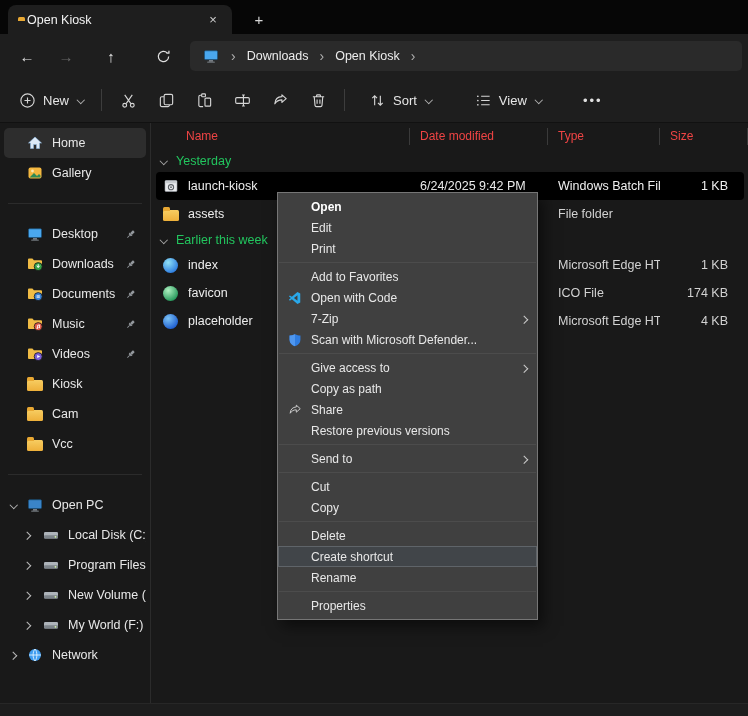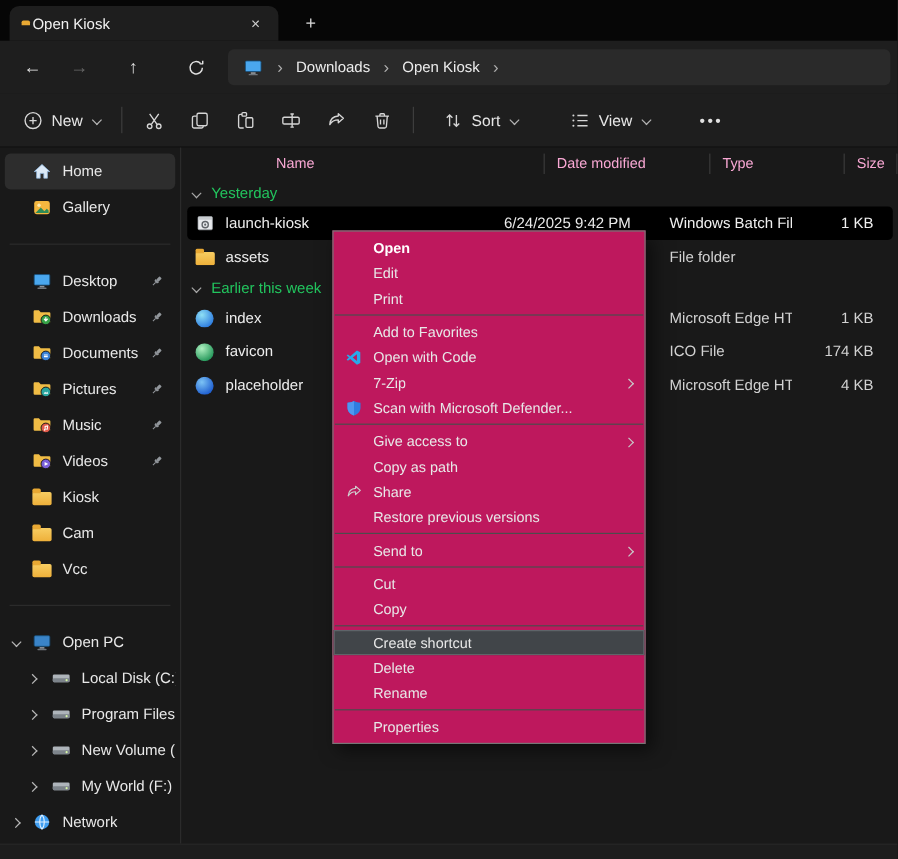--- a/index.html
+++ b/index.html
@@ -34,21 +34,21 @@
   .s-item.sel{background:#2d2d2d;}
   .s-ico{width:17px;display:flex;justify-content:center;margin-right:9px;flex:none;}
   .s-label{white-space:nowrap;overflow:hidden;}
   .s-pin{margin-left:auto;margin-right:10px;flex:none;opacity:.85;}
   .s-chev{position:absolute;left:5px;color:#b9b9b9;}
   .s-item.lvl1{padding-left:38px;}
   .s-item.lvl1 .s-chev{left:19px;}
   .s-div{height:1px;background:#2b2b2b;margin:15px 8px;}
   
   #content{position:absolute;top:123px;left:152px;right:0;bottom:12px;font-size:12.5px;}
-  #colheader{height:26px;display:grid;grid-template-columns:258px 138px 112px 1fr;align-items:center;color:#f9a8d4;font-size:12px;padding-left:44px;}
+  #colheader{height:26px;display:grid;grid-template-columns:258px 138px 112px 1fr;align-items:center;color:#ef4444;font-size:12px;}
   #colheader .hc{height:17px;display:flex;align-items:center;border-right:1px solid #3a3a3a;padding-left:10px;box-sizing:border-box;}
   #colheader .hc.first{padding-left:34px;}
   .grouphdr{height:23px;display:flex;align-items:center;color:#22c55e;padding-left:7px;gap:8px;}
   .grouphdr .cv{color:#a8a8a8;}
   .frow{height:28px;display:grid;grid-template-columns:254px 138px 112px 1fr;align-items:center;margin:0 4px;border-radius:4px;color:#ededed;}
   .frow.sel{background:#000000;}
   .fname{display:flex;align-items:center;gap:9px;padding-left:6px;overflow:hidden;white-space:nowrap;}
   .fdate,.ftype{color:#d2d2d2;padding-left:10px;white-space:nowrap;overflow:hidden;}
   .fsize{color:#d2d2d2;text-align:right;padding-right:16px;white-space:nowrap;}
   .frow.sel .fdate,.frow.sel .ftype,.frow.sel .fsize{color:#f0f0f0;}
@@ -56,21 +56,21 @@
   .circ{width:15px;height:15px;border-radius:50%;}
   .circ.edge{background:radial-gradient(circle at 35% 30%,#8fe0f5,#2f7ee0 75%);}
   .circ.edge2{background:radial-gradient(circle at 35% 30%,#7cc3f5,#1f5fd0 75%);}
   .circ.icof{background:radial-gradient(circle at 35% 30%,#aef0c0,#27995c 75%);}
   .fold{position:relative;width:16px;height:11px;background:linear-gradient(#f7cd62,#eeb03a);border-radius:1.5px;margin-top:3px;}
   .fold::before{content:"";position:absolute;top:-3px;left:0;width:7px;height:4px;background:#e8a833;border-radius:1.5px 1.5px 0 0;}
   .fold.sm{transform:scale(.92);}
   
   #bottombar{position:absolute;left:0;right:0;bottom:0;height:12px;background:#1d1d1d;border-top:1px solid #272727;}
   
-  #ctxmenu{position:absolute;left:277px;top:192px;width:261px;background:#be185d;border:1px solid #767676;box-shadow:5px 6px 14px rgba(0,0,0,.55);padding:3px 0;box-sizing:border-box;z-index:50;font-size:12px;color:#e8e8e8;}
+  #ctxmenu{position:absolute;left:277px;top:192px;width:261px;background:#404040;border:1px solid #767676;box-shadow:5px 6px 14px rgba(0,0,0,.55);padding:3px 0;box-sizing:border-box;z-index:50;font-size:12px;color:#e8e8e8;}
   .mi{position:relative;height:21px;display:flex;align-items:center;padding-left:33px;padding-right:20px;box-sizing:border-box;}
   .mi.bold .mi-label{font-weight:bold;color:#ffffff;}
   .mi.hot{background:#414549;box-shadow:inset 0 0 0 1px #5f6469;}
   .mi-ico{position:absolute;left:9px;top:50%;transform:translateY(-50%);width:16px;height:16px;display:flex;align-items:center;justify-content:center;}
   .mi-chev{position:absolute;right:8px;color:#c9c9c9;}
   .msep{height:1px;background:#4c4c4c;margin:3px 1px;}
   .mi-label{white-space:nowrap;overflow:hidden;}
 </style>
 </head>
 <body>
@@ -237,39 +237,20 @@
   </div>
   <div class="s-item">
     <span class="s-ico">
         <svg width="16" height="16" viewBox="0 0 16 16">
           <path d="M1 3.6 Q1 2.6 2 2.6 H5.4 L6.9 4.2 H14 Q15 4.2 15 5.2 V12 Q15 13 14 13 H2 Q1 13 1 12 Z" fill="#f0bc45"></path>
           <circle cx="11.2" cy="10.6" r="4" fill="#3b82d6" stroke="#191919" stroke-width="0.8"></circle>
           <path d="M9.6 9.9 h3.2 M9.6 11.2 h3.2" stroke="#fff" stroke-width="0.9"></path>
         </svg>
       </span>
     <span class="s-label">Documents</span>
-    <span class="s-pin">
-        <svg width="11" height="11" viewBox="0 0 12 12">
-          <g transform="rotate(45 6 6)" fill="#a8adb3">
-            <rect x="4.6" y="0.8" width="2.8" height="4.4" rx="0.6"></rect>
-            <path d="M3.7 5.2 h4.6 l-0.7 2 h-3.2 Z"></path>
-            <rect x="5.6" y="7.2" width="0.9" height="3.6"></rect>
-          </g>
-        </svg>
-      </span>
-  </div>
-  <div class="s-item">
-    <span class="s-ico">
-        <svg width="16" height="16" viewBox="0 0 16 16">
-          <path d="M1 3.6 Q1 2.6 2 2.6 H5.4 L6.9 4.2 H14 Q15 4.2 15 5.2 V12 Q15 13 14 13 H2 Q1 13 1 12 Z" fill="#f0bc45"></path>
-          <circle cx="11.2" cy="10.6" r="4" fill="#2aa7a0" stroke="#191919" stroke-width="0.8"></circle>
-          <path d="M9.3 12.1 l1.3-1.7 0.9 1 0.8-1.1 1 1.8 Z" fill="#fff"></path>
-        </svg>
-      </span>
-    <span class="s-label">Pictures</span>
     <span class="s-pin">
         <svg width="11" height="11" viewBox="0 0 12 12">
           <g transform="rotate(45 6 6)" fill="#a8adb3">
             <rect x="4.6" y="0.8" width="2.8" height="4.4" rx="0.6"></rect>
             <path d="M3.7 5.2 h4.6 l-0.7 2 h-3.2 Z"></path>
             <rect x="5.6" y="7.2" width="0.9" height="3.6"></rect>
           </g>
         </svg>
       </span>
   </div>
@@ -538,26 +519,26 @@
     <span class="mi-chev cv right"></span>
   </div>
   <div class="msep"></div>
   <div class="mi">
       <span class="mi-label">Cut</span>
     </div>
   <div class="mi">
       <span class="mi-label">Copy</span>
     </div>
   <div class="msep"></div>
+  <div class="mi">
+      <span class="mi-label">Delete</span>
+    </div>
   <div class="mi hot">
       <span class="mi-label">Create shortcut</span>
     </div>
   <div class="mi">
-      <span class="mi-label">Delete</span>
-    </div>
-  <div class="mi">
       <span class="mi-label">Rename</span>
     </div>
   <div class="msep"></div>
   <div class="mi">
       <span class="mi-label">Properties</span>
     </div>
 </div>
 
 </body></html>

